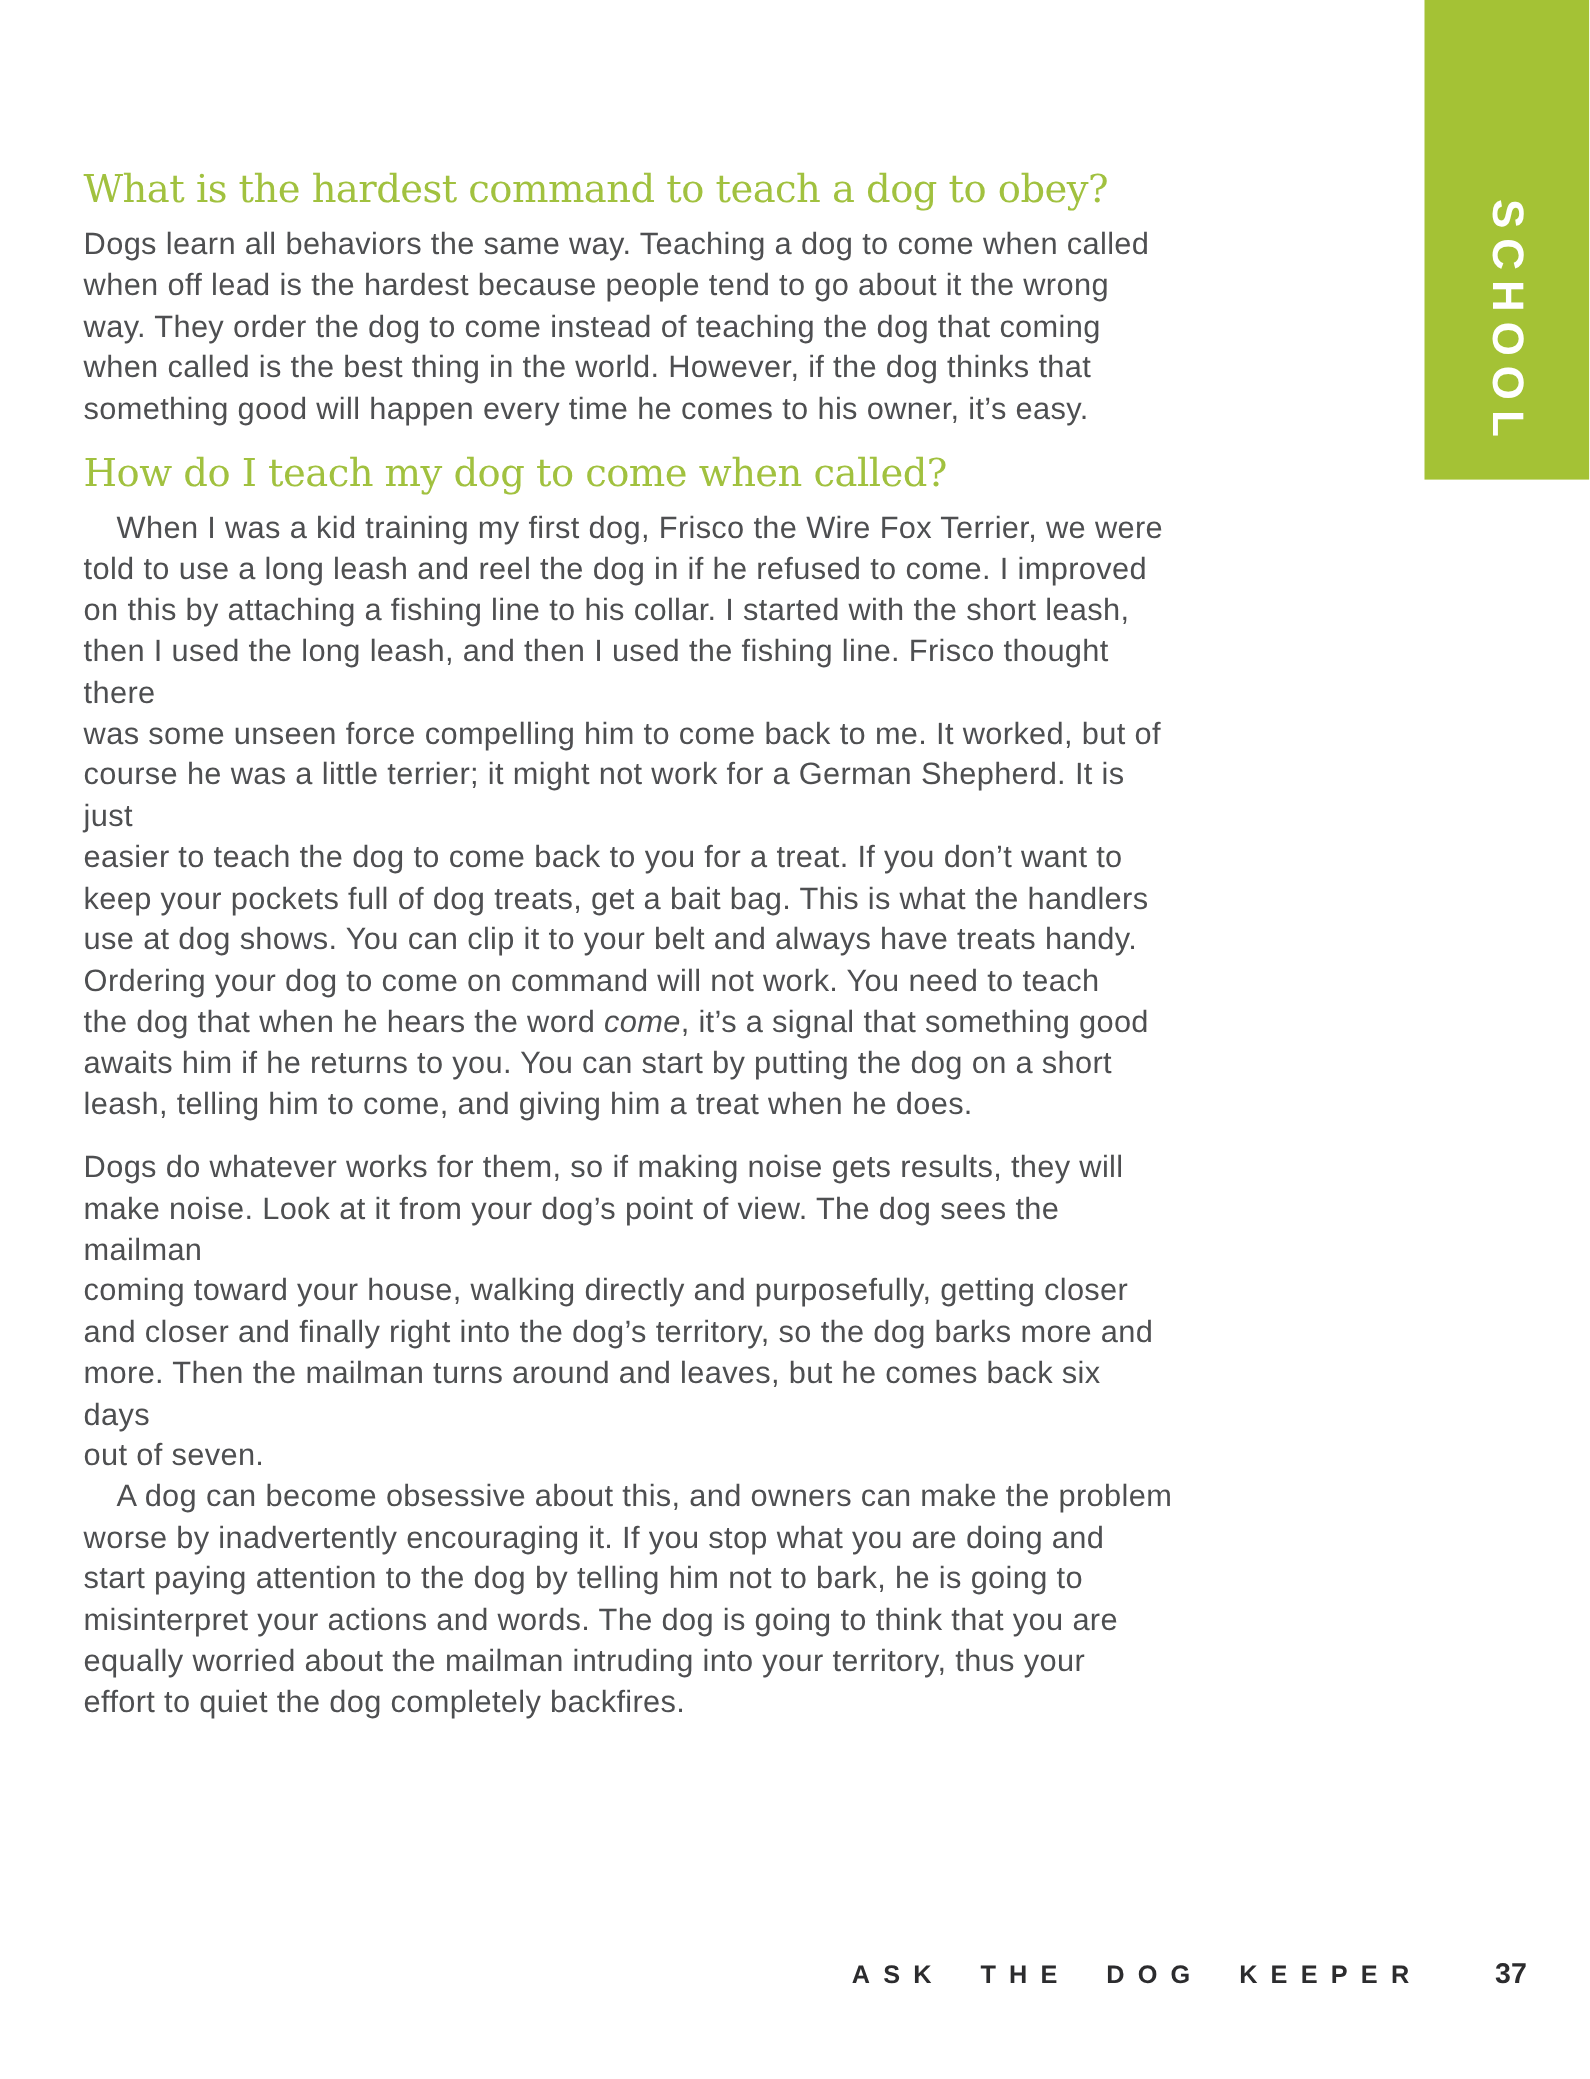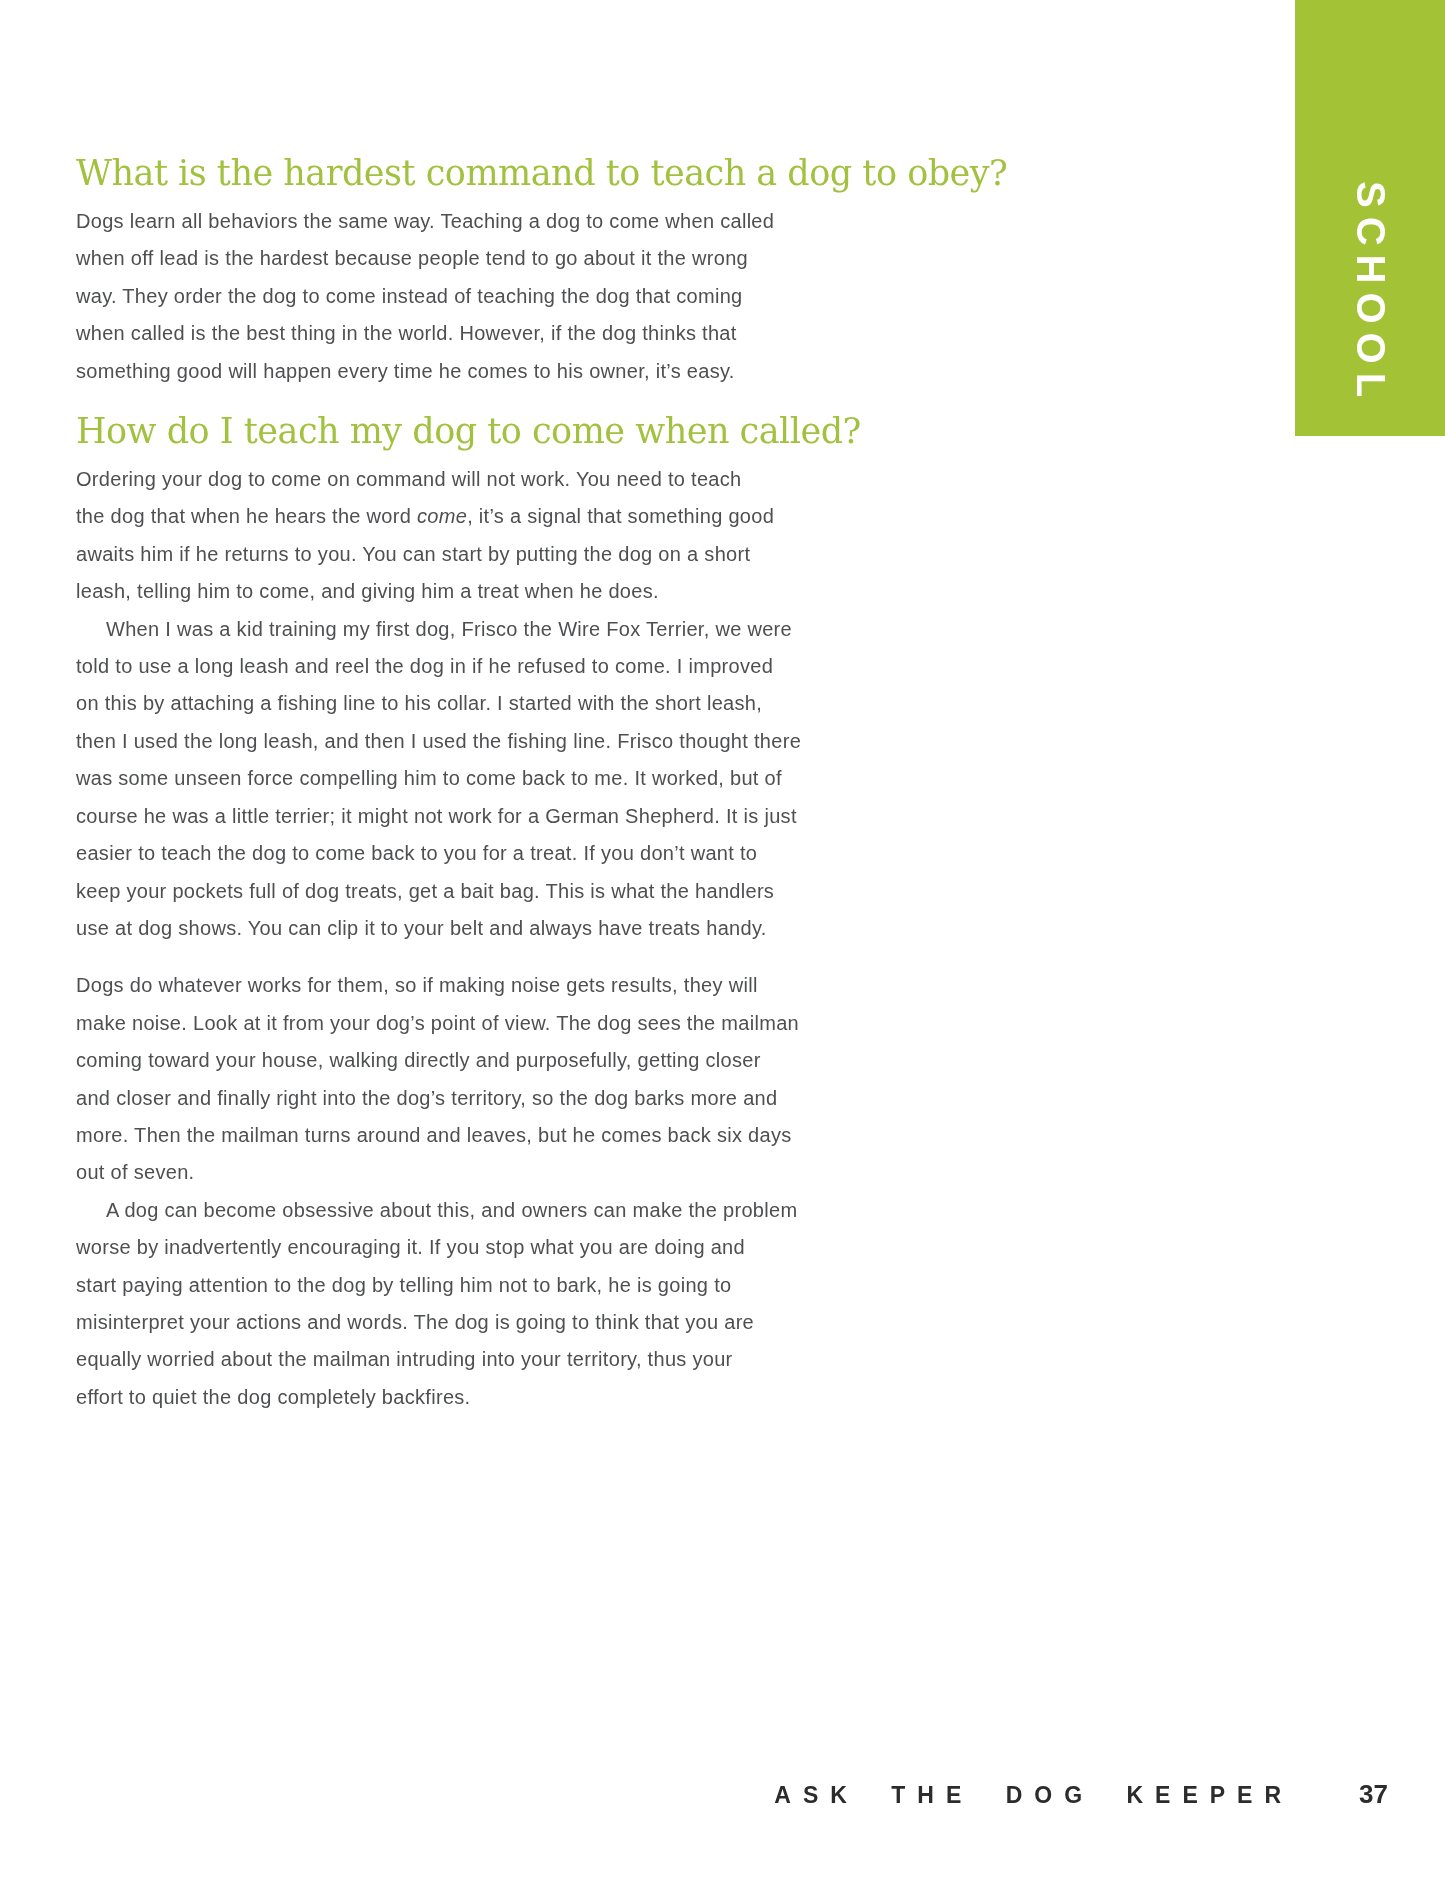--- a/index.html
+++ b/index.html
@@ -56,21 +56,21 @@
     font-weight: 400;
     font-size: 35px;
     line-height: 42px;
     color: var(--heading-green);
     letter-spacing: -0.5px;
     margin-bottom: 9px;
   }
   .body-text {
     font-family: "Liberation Sans", sans-serif;
     font-weight: 300;
-    font-size: 20px;
+    font-size: 28px;
     line-height: 37.4px;
     letter-spacing: 0.3px;
     color: var(--body-text);
     white-space: pre-line;
   }
   .body-text.indent { text-indent: 30px; }
   .italic { font-style: italic; }
 
   
   .footer {
@@ -113,33 +113,33 @@
       <div class="section-heading">What is the hardest command to teach a dog to obey?</div>
       <div class="body-text">Dogs learn all behaviors the same way. Teaching a dog to come when called
 when off lead is the hardest because people tend to go about it the wrong
 way. They order the dog to come instead of teaching the dog that coming
 when called is the best thing in the world. However, if the dog thinks that
 something good will happen every time he comes to his owner, it’s easy.</div>
     </div>
 
     <div class="section">
       <div class="section-heading">How do I teach my dog to come when called?</div>
-      <div class="body-text"><span>Ordering your dog to come on command will not work. You need to teach
-the dog that when he hears the word </span><span class="italic">come</span><span>, it’s a signal that something good
-awaits him if he returns to you. You can start by putting the dog on a short
-leash, telling him to come, and giving him a treat when he does.</span></div>
       <div class="body-text indent">When I was a kid training my first dog, Frisco the Wire Fox Terrier, we were
 told to use a long leash and reel the dog in if he refused to come. I improved
 on this by attaching a fishing line to his collar. I started with the short leash,
 then I used the long leash, and then I used the fishing line. Frisco thought there
 was some unseen force compelling him to come back to me. It worked, but of
 course he was a little terrier; it might not work for a German Shepherd. It is just
 easier to teach the dog to come back to you for a treat. If you don’t want to
 keep your pockets full of dog treats, get a bait bag. This is what the handlers
 use at dog shows. You can clip it to your belt and always have treats handy.</div>
+      <div class="body-text"><span>Ordering your dog to come on command will not work. You need to teach
+the dog that when he hears the word </span><span class="italic">come</span><span>, it’s a signal that something good
+awaits him if he returns to you. You can start by putting the dog on a short
+leash, telling him to come, and giving him a treat when he does.</span></div>
     </div>
 
     <div class="section">
       <div class="body-text">Dogs do whatever works for them, so if making noise gets results, they will
 make noise. Look at it from your dog’s point of view. The dog sees the mailman
 coming toward your house, walking directly and purposefully, getting closer
 and closer and finally right into the dog’s territory, so the dog barks more and
 more. Then the mailman turns around and leaves, but he comes back six days
 out of seven.</div>
       <div class="body-text indent">A dog can become obsessive about this, and owners can make the problem

